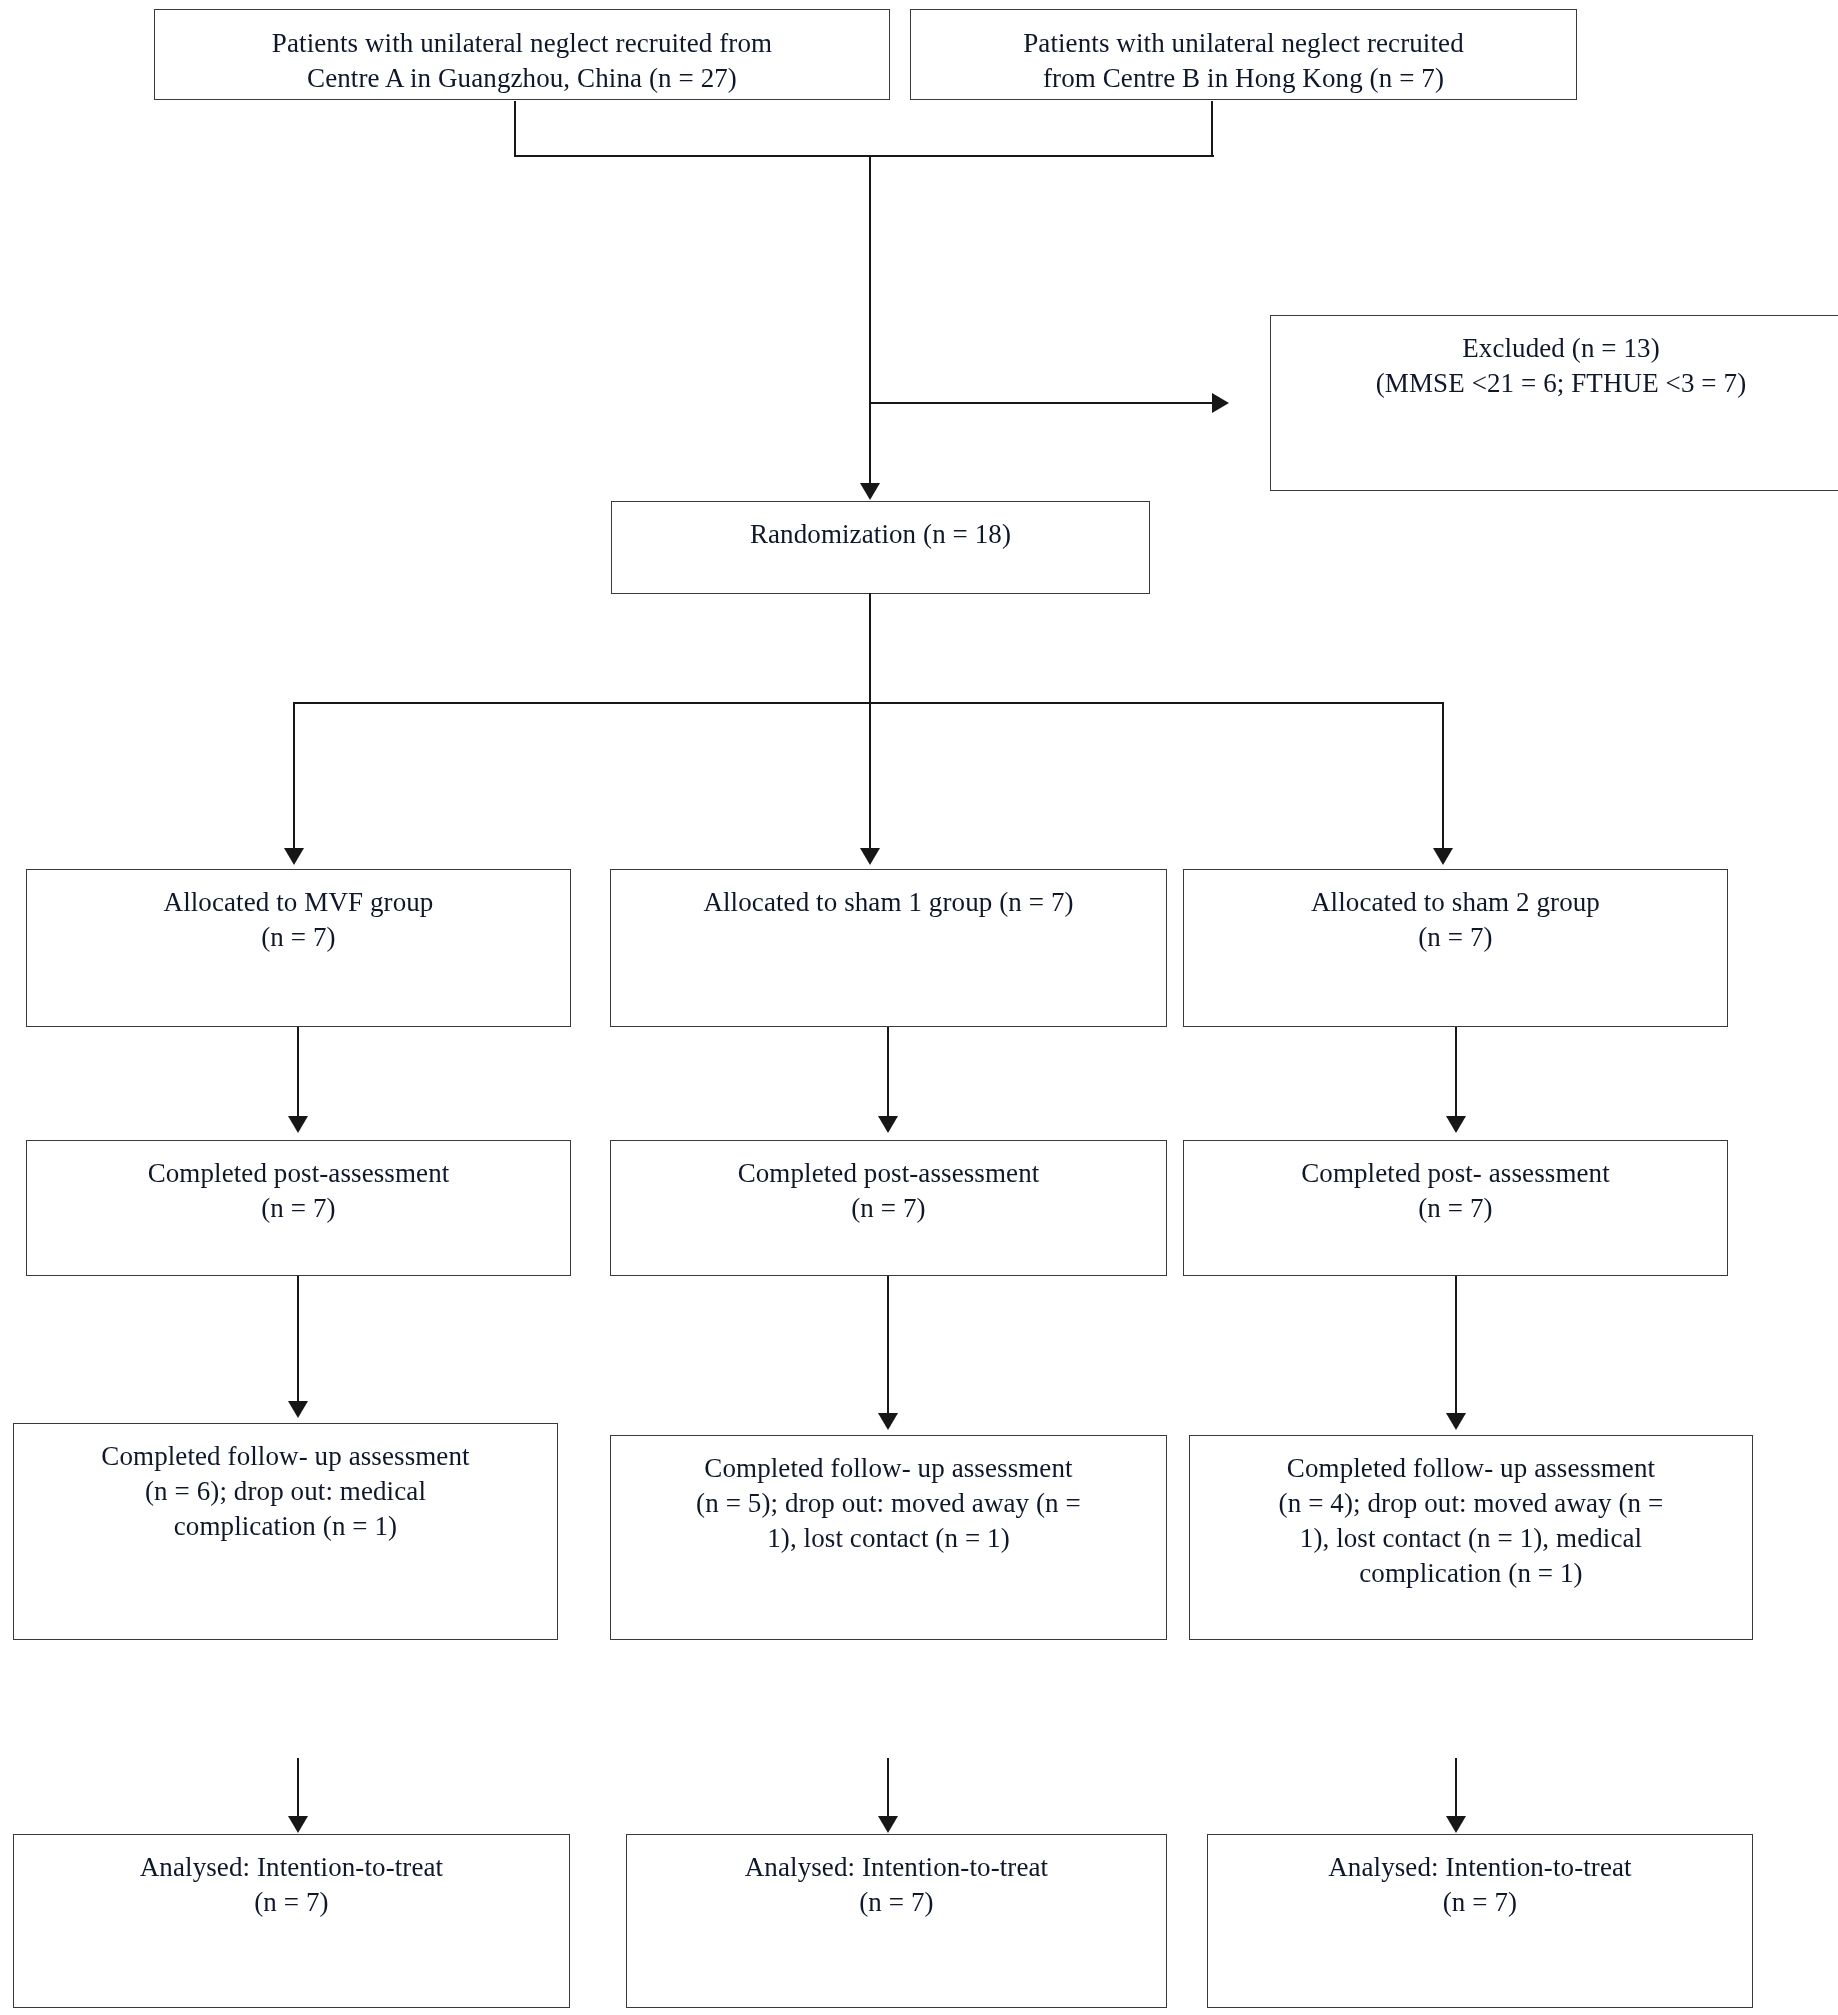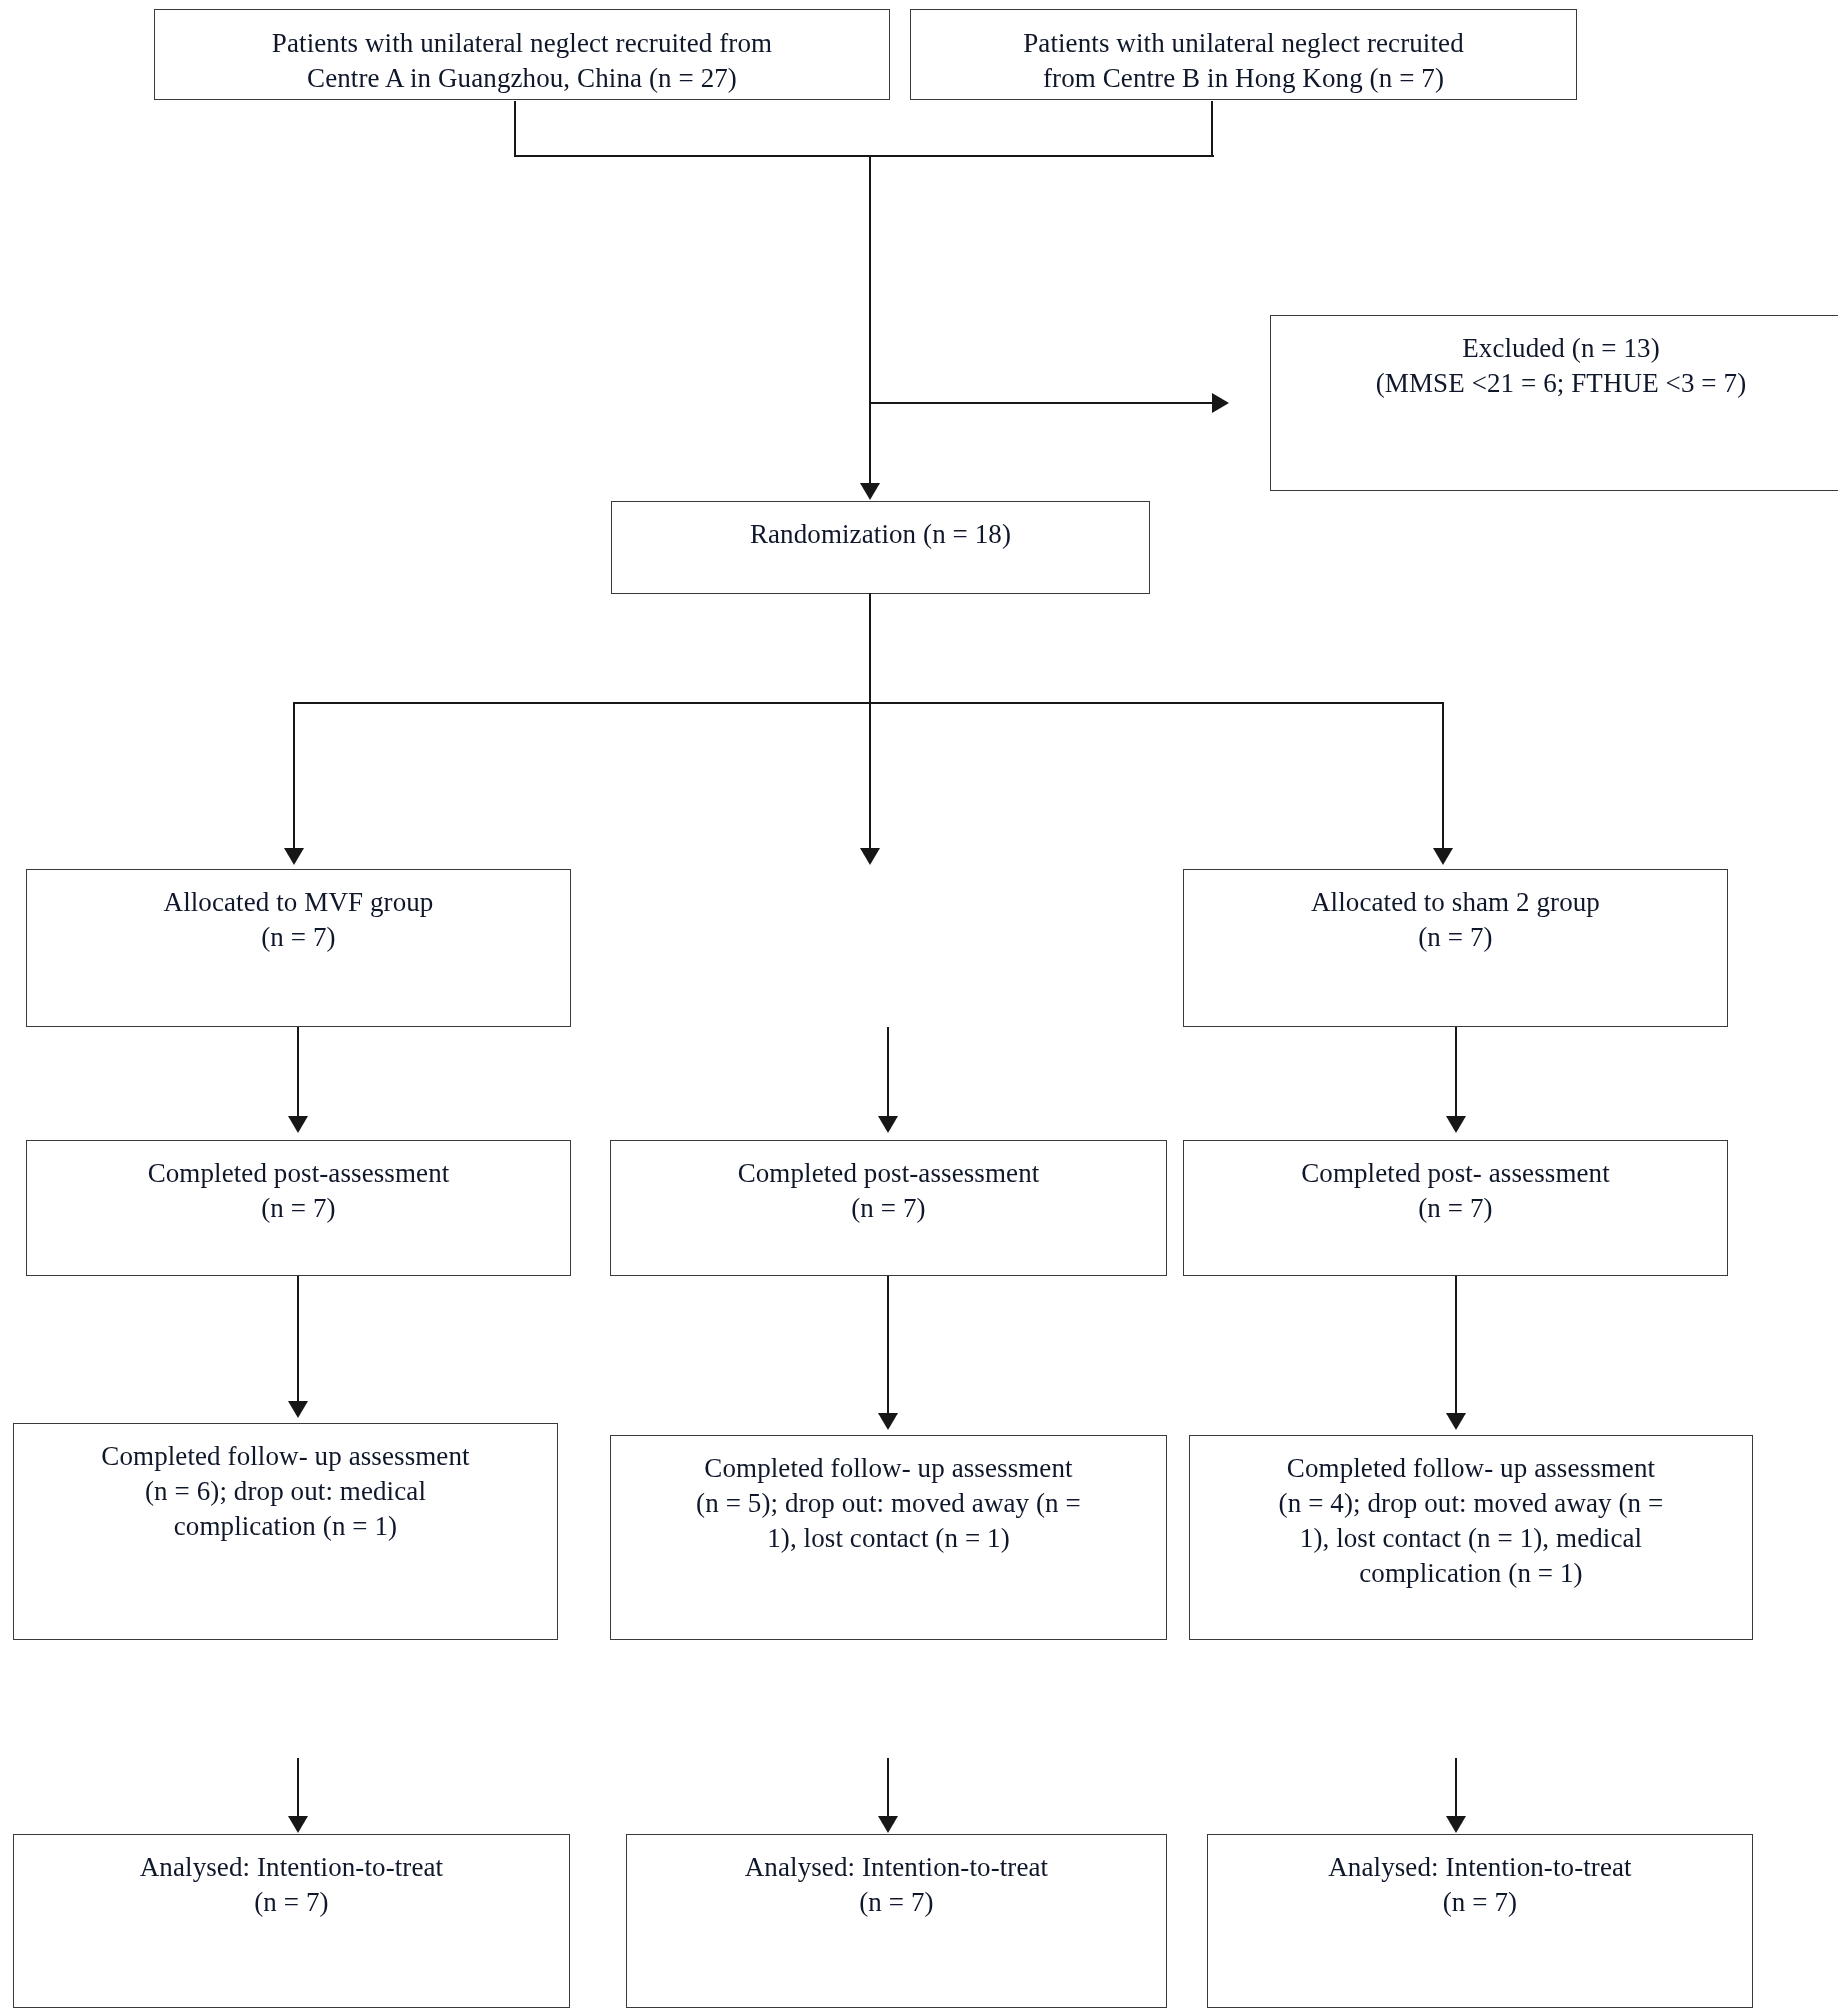--- a/index.html
+++ b/index.html
@@ -92,20 +92,23 @@
   <div class="arrow-down" style="left:860px;top:848px;"></div>
 
   <div class="vline" style="left:1442px;top:702px;height:151px;"></div>
   <div class="arrow-down" style="left:1433px;top:848px;"></div>
 
   <div class="box" style="left:26px;top:869px;width:545px;height:158px;">
     <span class="txt">Allocated to MVF group
 (n = 7)</span>
   </div>
 
+  <div class="box" style="left:610px;top:869px;width:557px;height:158px;">
+    <span class="txt">Allocated to sham 1 group (n = 7)</span>
+  </div>
 
   <div class="box" style="left:1183px;top:869px;width:545px;height:158px;">
     <span class="txt">Allocated to sham 2 group
 (n = 7)</span>
   </div>
 
   <div class="vline" style="left:297px;top:1027px;height:94px;"></div>
   <div class="arrow-down" style="left:288px;top:1116px;"></div>
 
   <div class="vline" style="left:887px;top:1027px;height:94px;"></div>

